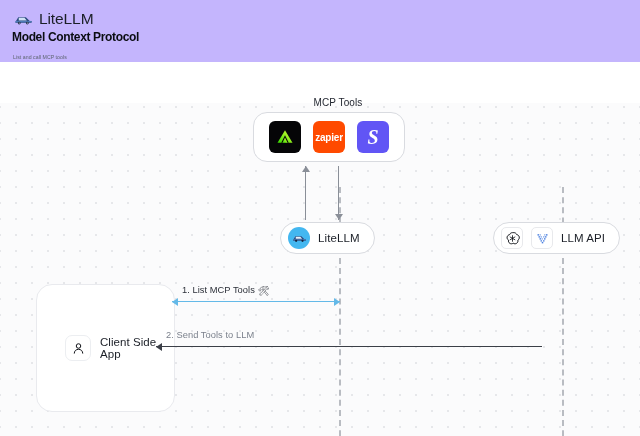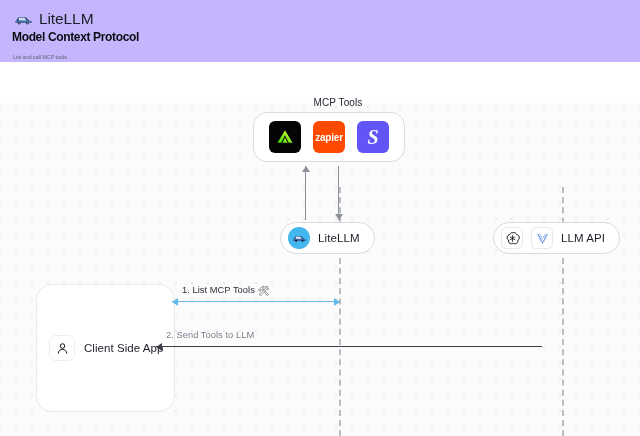--- a/index.html
+++ b/index.html
@@ -199,21 +199,21 @@
     left: 36px;
     top: 222px;
     width: 139px;
     height: 128px;
     background: #ffffff;
     border: 1.1px solid #e9eaee;
     border-radius: 16px;
     display: flex;
     align-items: center;
     gap: 9px;
-    padding-left: 12px;
+    padding-left: 28px;
   }
   .client-icon-tile {
     width: 26px; height: 26px;
     border-radius: 7px;
     border: 1px solid #eceef1;
     background: #ffffff;
     display: flex; align-items: center; justify-content: center;
     flex: none;
   }
   .client-label {

